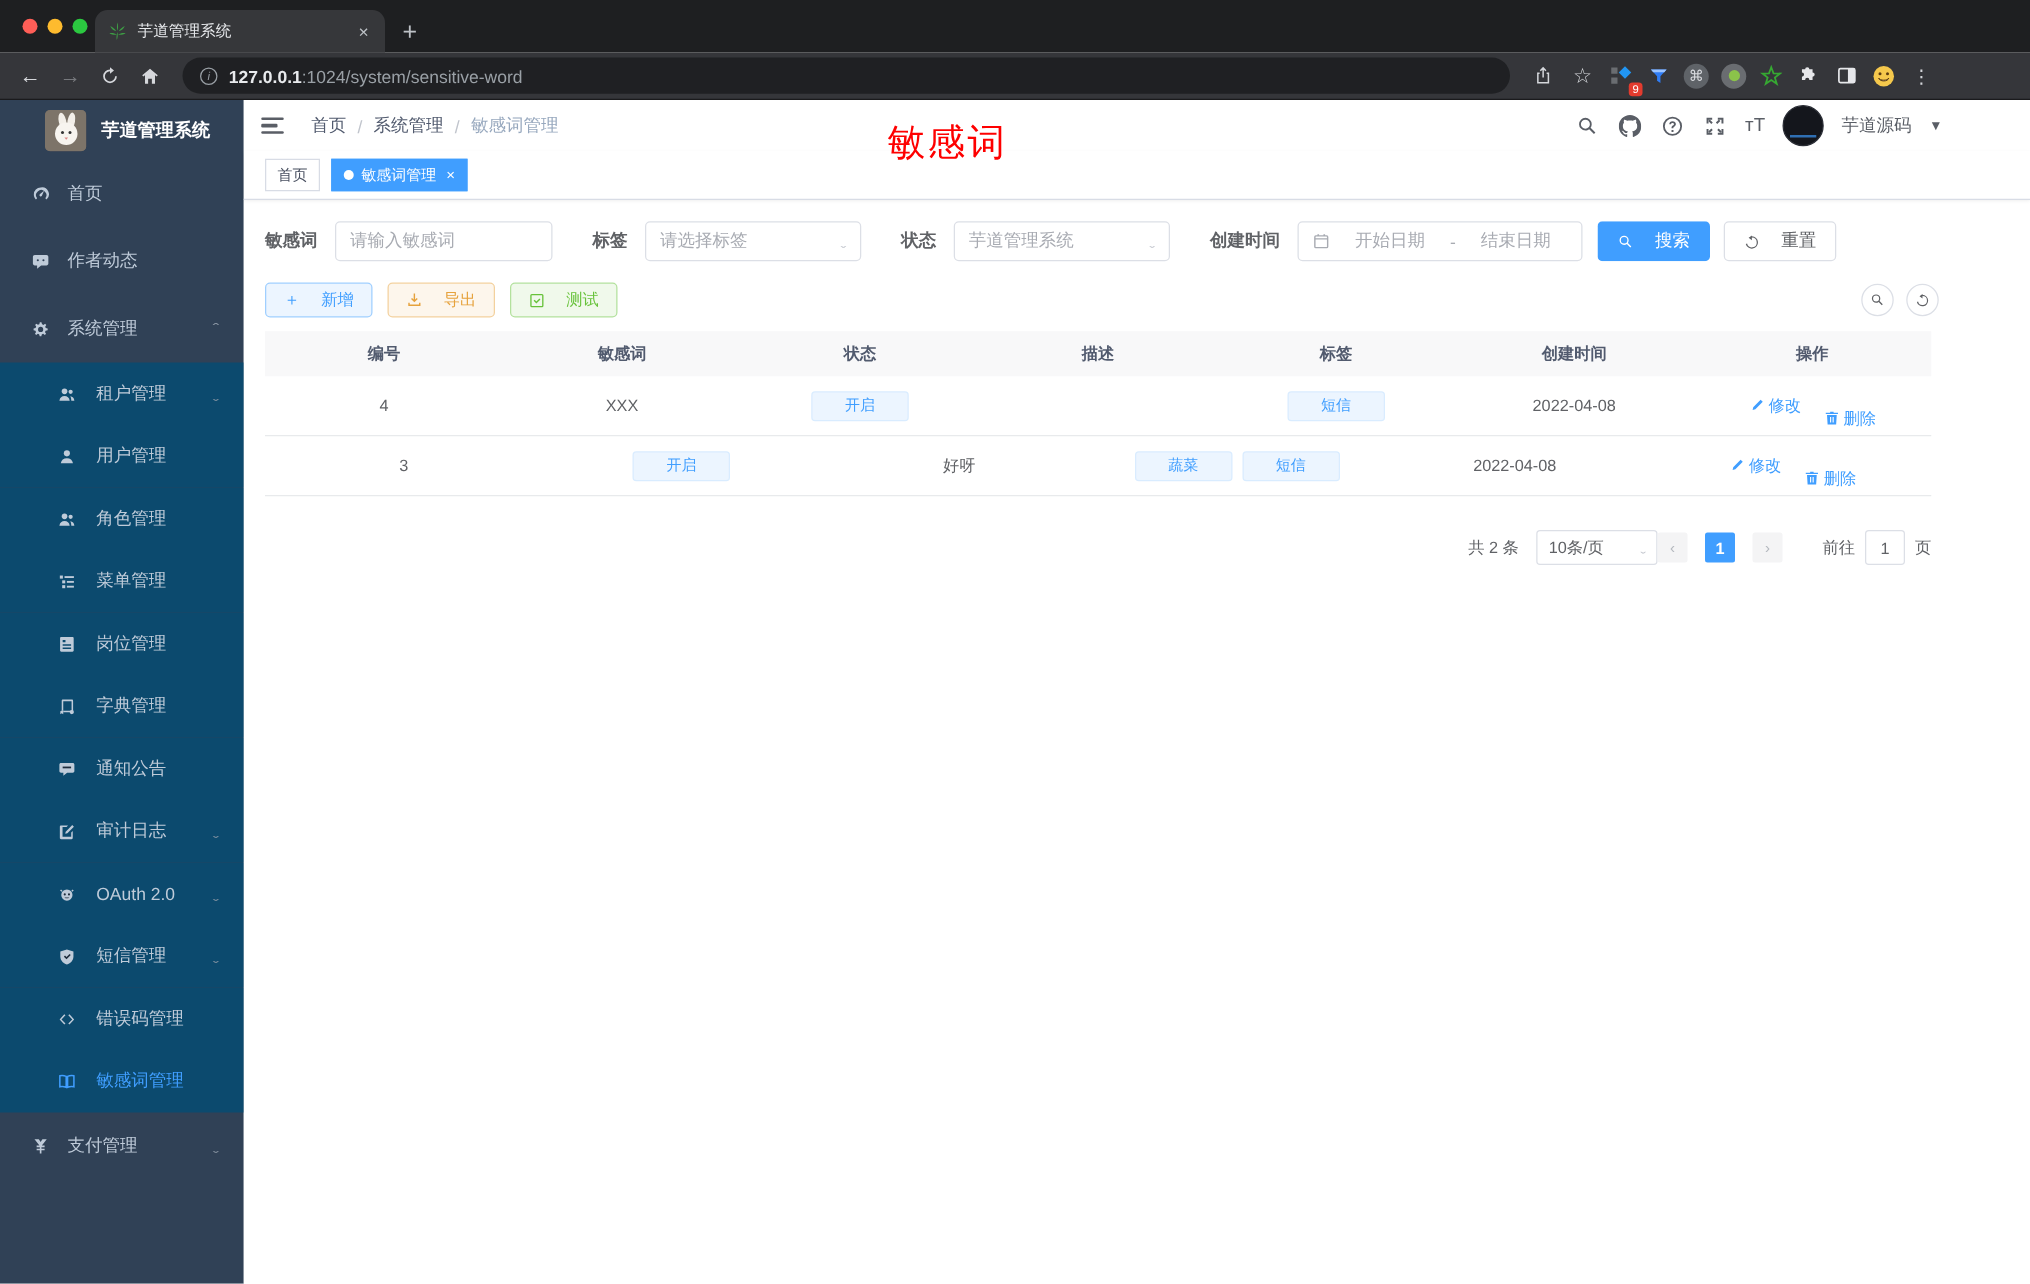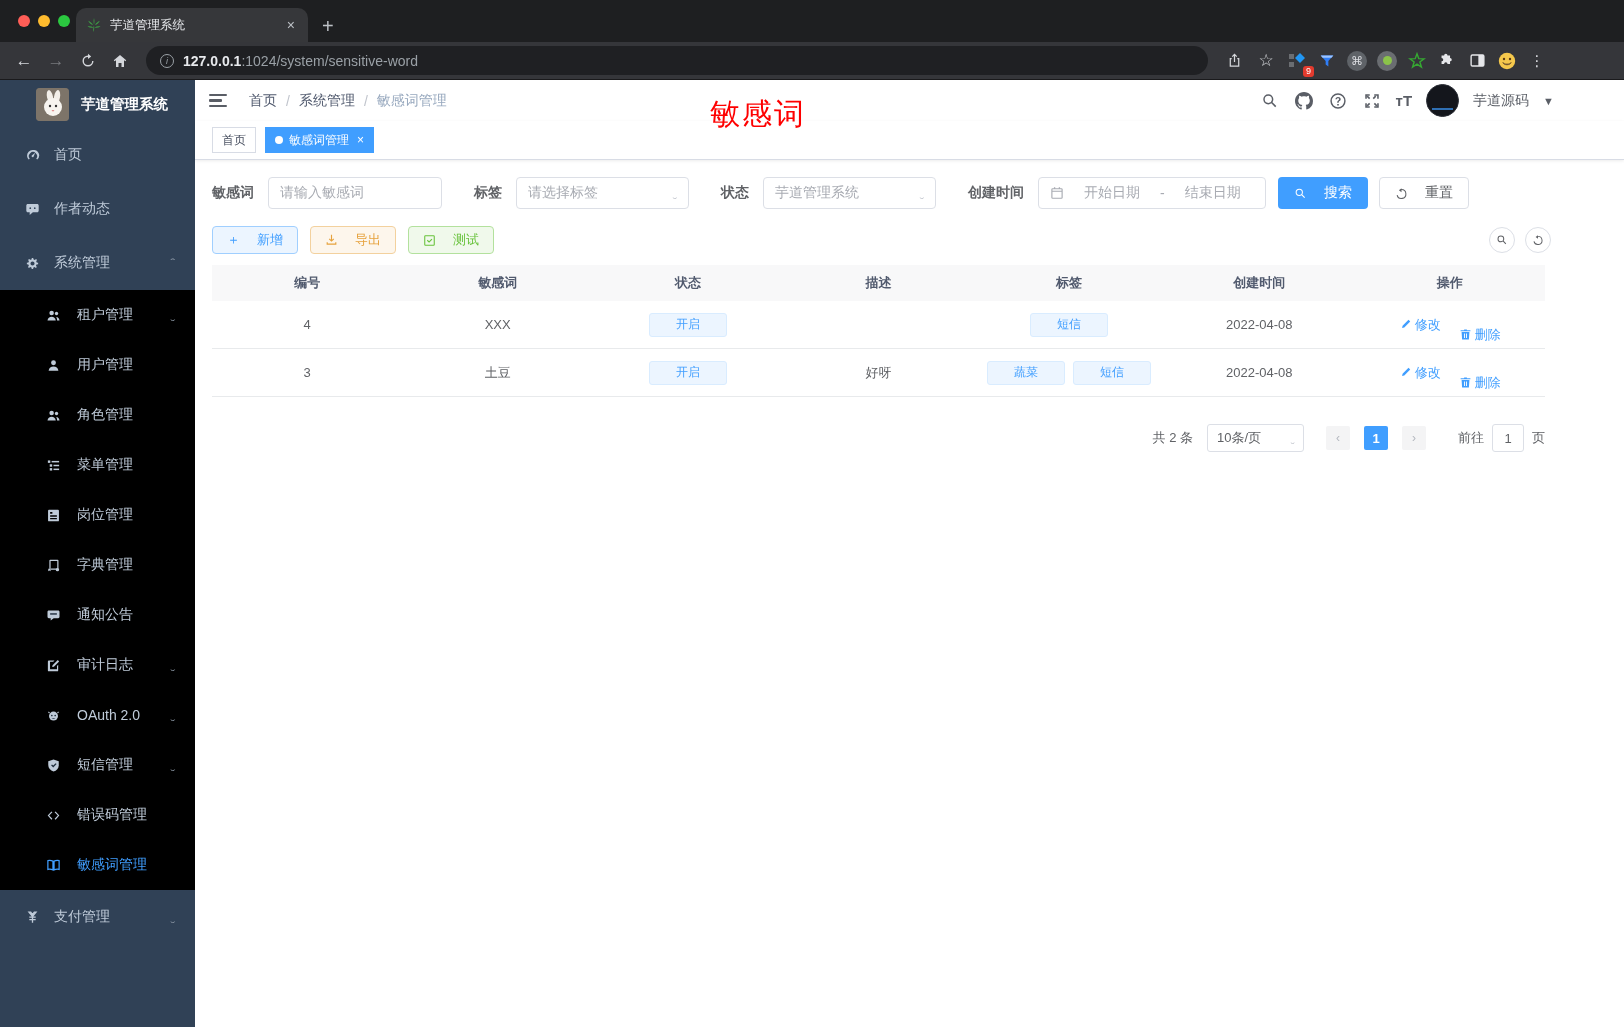--- a/index.html
+++ b/index.html
@@ -36,41 +36,41 @@
   .dots { color:#d5d7db; font-size:15px; letter-spacing:0; }
 
   
   .app { display:flex; height:947px; }
   .sidebar { width:195px; background:#304156; flex:none; display:flex; flex-direction:column; color:#bfcbd9; }
   .logo { height:48px; display:flex; align-items:center; padding-left:36px; gap:12px; }
   .logo-img { width:33px; height:33px; border-radius:4px; background:#6b6257; position:relative; overflow:hidden; flex:none;}
   .logo-title { color:#fff; font-size:14.5px; font-weight:700; }
   .side-item { display:flex; align-items:center; font-size:14px; cursor:pointer; position:relative; }
   .side-item.lv1 { height:54px; padding-left:25px; }
-  .side-item.lv2 { height:50px; padding-left:46px; background:#000000; }
+  .side-item.lv2 { height:50px; padding-left:46px; background:#0c4a6e; }
   .side-item .micon { width:15px; height:15px; margin-right:10px; flex:none; display:flex; align-items:center; justify-content:center;}
   .side-item .micon svg { width:15px; height:15px; fill:currentColor; }
   .side-item.lv2 .mlabel { margin-left:6px; }
   .side-item .mlabel { margin-left:4px; }
   .side-item .chev { position:absolute; right:20px; font-size:11px; color:#8b97a5; transform:scaleX(1.4); }
   .side-item.active { color:#409eff; }
 
   .main { flex:1; display:flex; flex-direction:column; background:#fff; position:relative; }
   .navbar { height:41px; display:flex; align-items:center; padding:0 14px; position:relative; }
   .hamburger { width:18px; height:14px; display:flex; flex-direction:column; justify-content:space-between; margin-right:22px;}
   .hamburger i { height:2.4px; background:#5a5e66; border-radius:1px; display:block;}
   .hamburger i:nth-child(2){ width:72%; }
   .crumbs { display:flex; align-items:center; gap:9px; font-size:14px; color:#515a6e; }
   .crumbs .sep { color:#c0c4cc; }
   .crumbs .last { color:#97a8be; }
   .annotation { position:absolute; left:515px; top:14px; font-size:30px; color:#fe0000; font-weight:500; letter-spacing:2px;}
   .nav-right { margin-left:auto; display:flex; align-items:center; gap:14px; color:#5a5e66; padding-right:56px;}
   .nav-right .hicon { width:20px; height:20px; display:flex; align-items:center; justify-content:center; }
   .nav-right svg { width:18px; height:18px; fill:#5a5e66; }
-  .fontsize-ic { font-size:15px; font-weight:700; color:#5a5e66; }
+  .fontsize-ic { font-size:15px; font-weight:400; color:#5a5e66; }
   .avatar { width:33px; height:33px; border-radius:50%; background:#14161c; border:1px solid #2a2d35; position:relative; overflow:hidden;}
   .avatar i { position:absolute; left:15%; bottom:18%; width:70%; height:2px; background:#2f6fb3; }
   .username { font-size:14px; color:#5a5e66; }
   .caret { font-size:11px; color:#5a5e66; }
 
   .tagsbar { height:39px; border-bottom:1px solid #d8dce5; box-shadow:0 1px 3px rgba(0,0,0,.08);
     display:flex; align-items:center; padding:0 17px; gap:9px; }
   .tagchip { height:26px; display:inline-flex; align-items:center; gap:6px; padding:0 9px;
     border:1px solid #d8dce5; background:#fff; color:#495060; font-size:12px; cursor:pointer; }
   .tagchip.active { background:#409eff; border-color:#409eff; color:#fff; }
@@ -116,21 +116,21 @@
     background:#ecf5ff; border:1px solid #d9ecff; color:#409eff; font-size:12px; }
   .oplink { color:#409eff; display:inline-flex; align-items:center; gap:3px; cursor:pointer; font-size:13px;}
   .oplink svg { width:13px; height:13px; fill:#409eff; }
   .oplink + .oplink { margin-left:10px;margin-top:20px; }
 
   
   .pagination { width:1333px; margin-top:27px; display:flex; align-items:center; justify-content:flex-end;
     font-size:13px; color:#606266; }
   .pg-total { margin-right:14px; }
   .pg-size { width:97px; height:28px; border:1px solid #dcdfe6; border-radius:3px; display:flex;
-    align-items:center; justify-content:space-between; padding:0 9px; color:#606266; margin-right:22px;gap:24px;}
+    align-items:center; justify-content:space-between; padding:0 9px; color:#606266; gap:24px;}
   .pg-size .dropcaret { color:#c0c4cc; font-size:10px; transform:scaleX(1.3);}
   .pg-btn { width:24px; height:24px; border-radius:2px; background:#f4f4f5; color:#b4b8bf;
     display:flex; align-items:center; justify-content:center; font-size:12px; margin-right:14px;}
   .pg-num { width:24px; height:24px; border-radius:2px; background:#409eff; color:#fff;
     display:flex; align-items:center; justify-content:center; margin-right:14px; font-weight:700;}
   .pg-goto { margin-left:18px; display:flex; align-items:center; gap:8px;}
   .pg-input { width:32px; height:28px; border:1px solid #dcdfe6; border-radius:3px; display:flex;
     align-items:center; justify-content:center; color:#606266; }
 </style>
 </head>
@@ -575,21 +575,20 @@
                 <span class="oplink">
                   <svg viewBox="0 0 16 16" fill="#409eff">
                     <path d="M6.3 1.8h3.4v1H14v1.2H2V2.8h4.3zM3.2 5h9.6l-.6 9.2H3.8zM6.2 6.8v5.4h1.1V6.8zm2.5 0v5.4h1.1V6.8z"></path>
                   </svg>
                   <span>删除</span>
                 </span>
               </span>
             </div>
             <div class="trow body">
               <span class="tcell">3</span>
-              <span class="tcell">土豆</span>
               <span class="tcell">
                 <span class="chip">开启</span>
               </span>
               <span class="tcell">好呀</span>
               <span class="tcell">
                 <span class="chip">蔬菜</span>
                 <span class="chip">短信</span>
               </span>
               <span class="tcell">2022-04-08</span>
               <span class="tcell">

